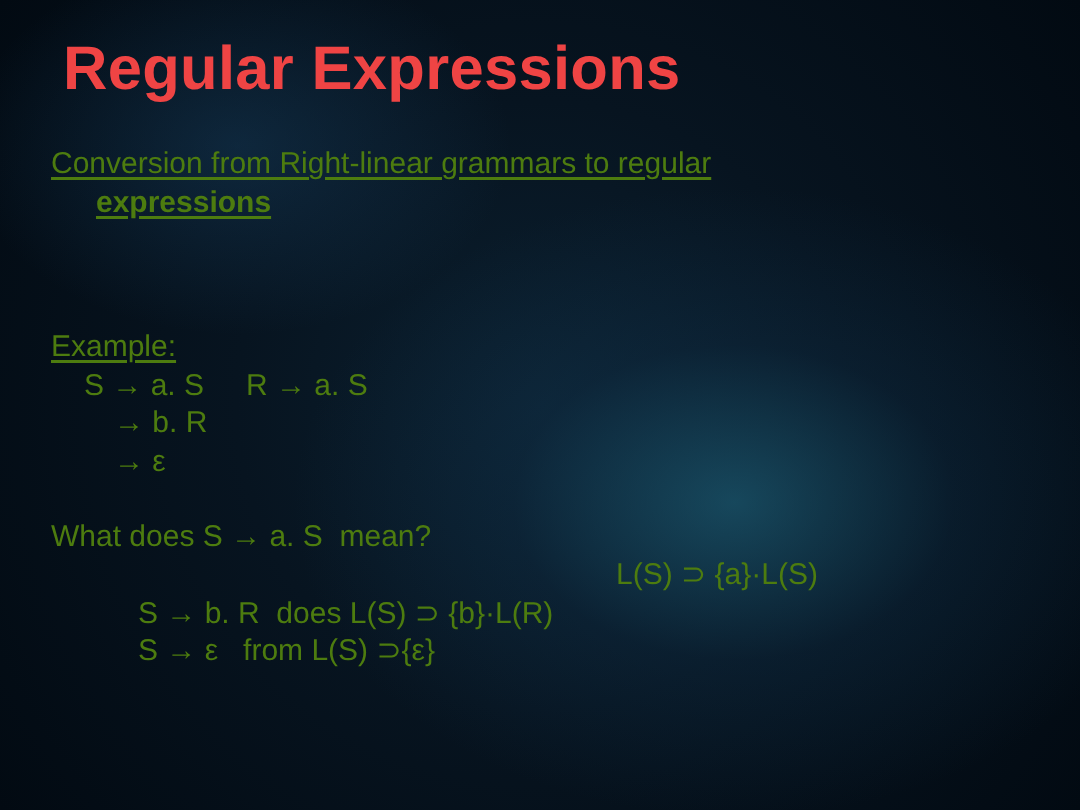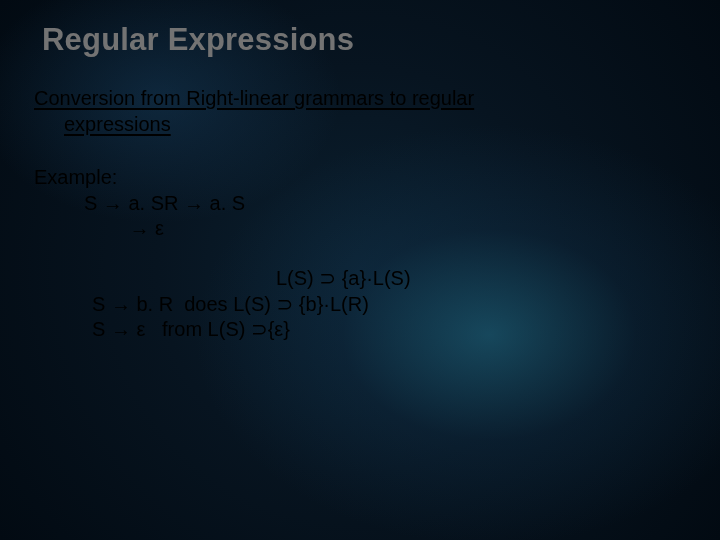--- a/index.html
+++ b/index.html
@@ -13,50 +13,52 @@
     color: #efeff0;
     position: relative;
   }
   .slide {
     position: absolute;
     inset: 0;
     padding: 0;
   }
   .title {
     font-weight: 700;
-    font-size: 31px;
-    color: #737373;
+    font-size: 41px;
+    color: #ef4444;
     padding: 22px 0 10px 42px;
     letter-spacing: 0.2px;
   }
   .content {
     padding: 18px 40px 0 34px;
     font-size: 20px;
     line-height: 1.28;
-    color: #000000;
+    color: #4d7c0f;
   }
   .section-head {
     text-decoration: underline;
     text-underline-offset: 3px;
     margin-bottom: 28px;
   }
-  .indent1 { padding-left: 30px; }
+  .indent1 { padding-left: 30px; font-weight: bold; }
   .example-block { margin-bottom: 24px; }
   .example-label {
+    text-decoration: underline;
     text-underline-offset: 3px;
     display: inline-block;
+    margin-top: 43px;
   }
   .gram-row { display: flex; }
-  .gram-col1 { width: 130px; padding-left: 22px; white-space: nowrap; text-align: right; }
+  .gram-col1 { width: 130px; padding-left: 22px; white-space: nowrap; }
   .gram-col2 { white-space: nowrap; }
   .arrow-only { padding-left: 42px; }
   .meaning-block { }
   .m-line { white-space: pre; }
   .m-indent2 { padding-left: 58px; }
-  .m-indent-far { padding-left: 242px; }
+  .m-indent-far { padding-left: 242px; text-align: center; }
 </style>
 </head>
 <body>
 
 <div class="slide">
 
   <div class="title">Regular Expressions</div>
 
   <div class="content">
 
@@ -65,24 +67,28 @@
       <span class="indent1">expressions</span>
     </div>
 
     <div class="example-block">
       <div class="example-label">Example:</div>
       <div class="gram-row">
         <div class="gram-col1">S → a. S</div>
         <div class="gram-col2">R → a. S</div>
       </div>
       <div class="gram-row">
+        <div class="gram-col1 arrow-only">→ b. R</div>
+      </div>
+      <div class="gram-row">
         <div class="gram-col1 arrow-only">→ ε</div>
       </div>
     </div>
 
     <div class="meaning-block">
+      <div class="m-line">What does S → a. S  mean?</div>
       <div class="m-line m-indent-far">L(S) ⊃ {a}·L(S)</div>
       <div class="m-line m-indent2">S → b. R  does L(S) ⊃ {b}·L(R)</div>
       <div class="m-line m-indent2">S → ε   from L(S) ⊃{ε}</div>
     </div>
 
   </div>
 </div>
 
 </body></html>

